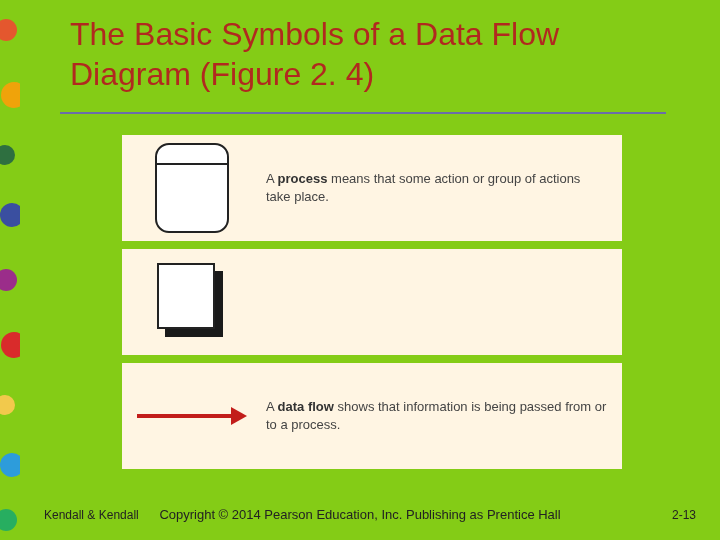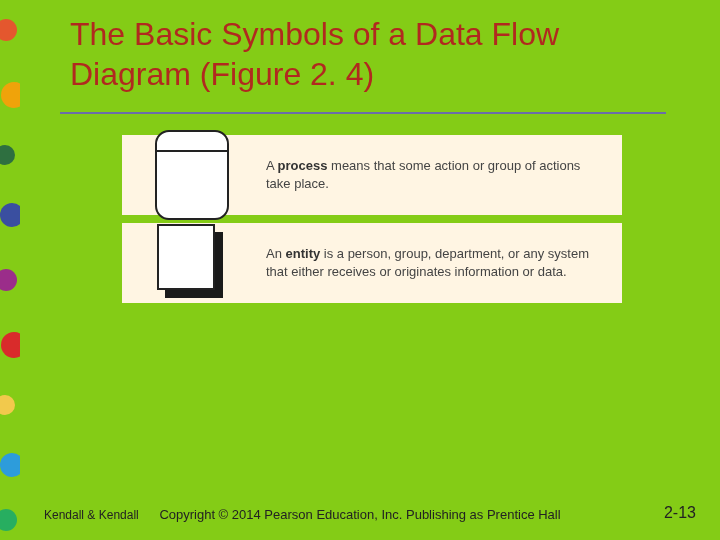--- a/index.html
+++ b/index.html
@@ -19,21 +19,21 @@
     left: 60px; top: 112px; width: 606px; height: 0;
     border-top: 2px solid #6b6ea8;
   }
   .figure {
     position: absolute;
     left: 122px; top: 135px;
     width: 500px;
   }
   .frow {
     width: 500px;
-    height: 80px;
+    height: 106px;
     margin-bottom: 8px;
     background: #fff5e3;
     display: flex;
     align-items: center;
   }
   .frow.last { margin-bottom: 0; }
   .sym-col {
     width: 140px;
     height: 100%;
     display: flex;
@@ -90,21 +90,21 @@
     position: absolute; left: 44px; bottom: 18px;
     font-size: 12px; color: #222;
   }
   .footer-copy {
     position: absolute; left: 0; right: 0; bottom: 18px;
     text-align: center;
     font-size: 13px; color: #222;
   }
   .footer-page {
     position: absolute; right: 24px; bottom: 18px;
-    font-size: 16px; color: #222;
+    font-size: 12px; color: #222;
   }
 </style>
 </head>
 <body>
 
 <div class="slide">
 
   <div class="sidebar">
     <svg width="20" height="540" viewBox="0 0 20 540">
       <circle cx="6" cy="30" r="11" fill="#e4572e"></circle>
@@ -133,25 +133,33 @@
       </div>
     </div>
 
     <div class="frow">
       <div class="sym-col">
         <div class="sym-entity-wrap">
           <div class="sym-entity-shadow"></div>
           <div class="sym-entity"></div>
         </div>
       </div>
+    </div>
+
+    <div class="frow last">
+      <div class="sym-col">
+        <div class="sym-arrow">
+          <div class="sym-arrow-line"></div>
+          <div class="sym-arrow-head"></div>
+        </div>
+      </div>
       <div class="desc-col">
-        <span>An </span><b>entity</b><span> is a person, group, department, or any system that either receives or originates information or data.</span>
+        <span>A </span><b>data flow</b><span> shows that information is being passed from or to a process.</span>
       </div>
     </div>
-
 
   </div>
 
   <div class="footer-author">Kendall &amp; Kendall</div>
   <div class="footer-copy">Copyright © 2014 Pearson Education, Inc. Publishing as Prentice Hall</div>
   <div class="footer-page">2-13</div>
 
 </div>
 
 </body></html>

